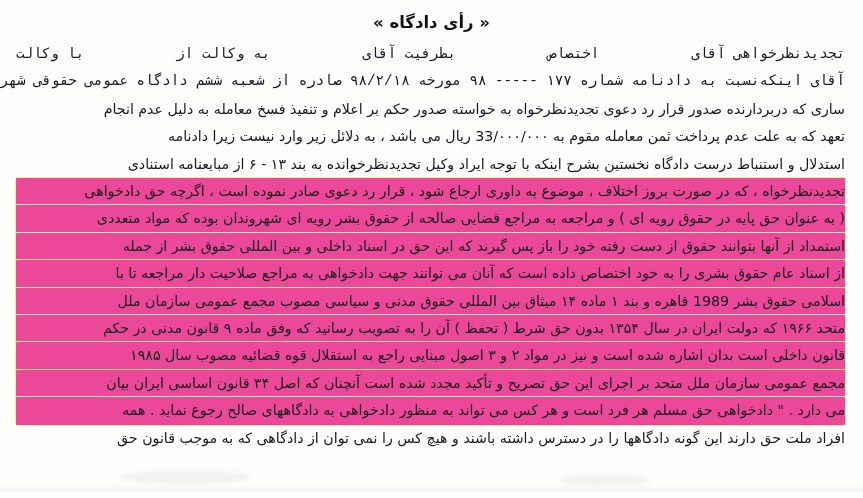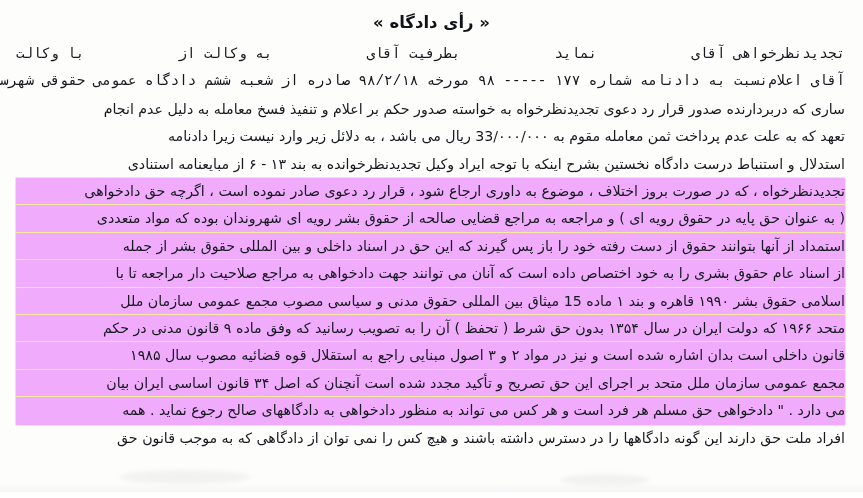--- a/index.html
+++ b/index.html
@@ -44,21 +44,21 @@
   }
   
   .ln.spread {
     display: flex;
     justify-content: space-between;
     white-space: normal;
   }
   .ln.spread > span { white-space: nowrap; font-family: Liberation Mono, monospace; }
 
   .hl {
-    background: #f0abfc;
+    background: #ec4899;
     box-shadow: 0 0 0 1px #f7e9a0;
     border-radius: 1px;
   }
 
   
   .smudge {
     position: absolute;
     pointer-events: none;
     background: rgba(120,120,120,0.08);
     border-radius: 50%;
@@ -83,40 +83,40 @@
 <body>
 
 <div class="page">
 
   <div class="doc-title">« رأی دادگاه »</div>
 
   <div class="body-text">
 
     <span class="ln spread">
       <span>تجدیدنظرخواهی آقای</span>
-      <span>نماید</span>
+      <span>اختصاص</span>
       <span>بطرفیت آقای</span>
       <span>به وکالت از</span>
       <span>با وکالت</span>
     </span>
 
     <span class="ln spread">
-      <span>آقای اعلام</span>
+      <span>آقای اینکه</span>
       <span>نسبت به دادنامه شماره ۱۷۷ ----- ۹۸ مورخه ۹۸/۲/۱۸ صادره از شعبه ششم دادگاه عمومی حقوقی شهرستان</span>
     </span>
 
     <span class="ln">ساری که دربردارنده صدور قرار رد دعوی تجدیدنظرخواه به خواسته صدور حکم بر اعلام و تنفیذ فسخ معامله به دلیل عدم انجام</span>
     <span class="ln">تعهد که به علت عدم پرداخت ثمن معامله مقوم به 33/۰۰۰/۰۰۰ ریال می باشد ، به دلائل زیر وارد نیست زیرا دادنامه</span>
     <span class="ln">استدلال و استنباط درست دادگاه نخستین بشرح اینکه با توجه ایراد وکیل تجدیدنظرخوانده به بند ۱۳ - ۶ از مبایعنامه استنادی</span>
 
     <span class="ln hl">تجدیدنظرخواه ، که در صورت بروز اختلاف ، موضوع به داوری ارجاع شود ، قرار رد دعوی صادر نموده است ، اگرچه حق دادخواهی</span>
     <span class="ln hl">( به عنوان حق پایه در حقوق رویه ای ) و مراجعه به مراجع قضایی صالحه از حقوق بشر رویه ای شهروندان بوده که مواد متعددی</span>
     <span class="ln hl">استمداد از آنها بتوانند حقوق از دست رفته خود را باز پس گیرند که این حق در اسناد داخلی و بین المللی حقوق بشر از جمله</span>
     <span class="ln hl">از اسناد عام حقوق بشری را به خود اختصاص داده است که آنان می توانند جهت دادخواهی به مراجع صلاحیت دار مراجعه تا با</span>
-    <span class="ln hl">اسلامی حقوق بشر ۱۹۹۰ قاهره و بند ۱ ماده 15 میثاق بین المللی حقوق مدنی و سیاسی مصوب مجمع عمومی سازمان ملل</span>
+    <span class="ln hl">اسلامی حقوق بشر 1989 قاهره و بند ۱ ماده ۱۴ میثاق بین المللی حقوق مدنی و سیاسی مصوب مجمع عمومی سازمان ملل</span>
     <span class="ln hl">متحد ۱۹۶۶ که دولت ایران در سال ۱۳۵۴ بدون حق شرط ( تحفظ ) آن را به تصویب رسانید که وفق ماده ۹ قانون مدنی در حکم</span>
     <span class="ln hl">قانون داخلی است بدان اشاره شده است و نیز در مواد ۲ و ۳ اصول مبنایی راجع به استقلال قوه قضائیه مصوب سال ۱۹۸۵</span>
     <span class="ln hl">مجمع عمومی سازمان ملل متحد بر اجرای این حق تصریح و تأکید مجدد شده است آنچنان که اصل ۳۴ قانون اساسی ایران بیان</span>
     <span class="ln hl">می دارد . " دادخواهی حق مسلم هر فرد است و هر کس می تواند به منظور دادخواهی به دادگاههای صالح رجوع نماید . همه</span>
 
     <span class="ln">افراد ملت حق دارند این گونه دادگاهها را در دسترس داشته باشند و هیچ کس را نمی توان از دادگاهی که به موجب قانون حق</span>
 
   </div>
 
   <div class="smudge" style="left:120px; top:470px; width:130px; height:14px;"></div>

